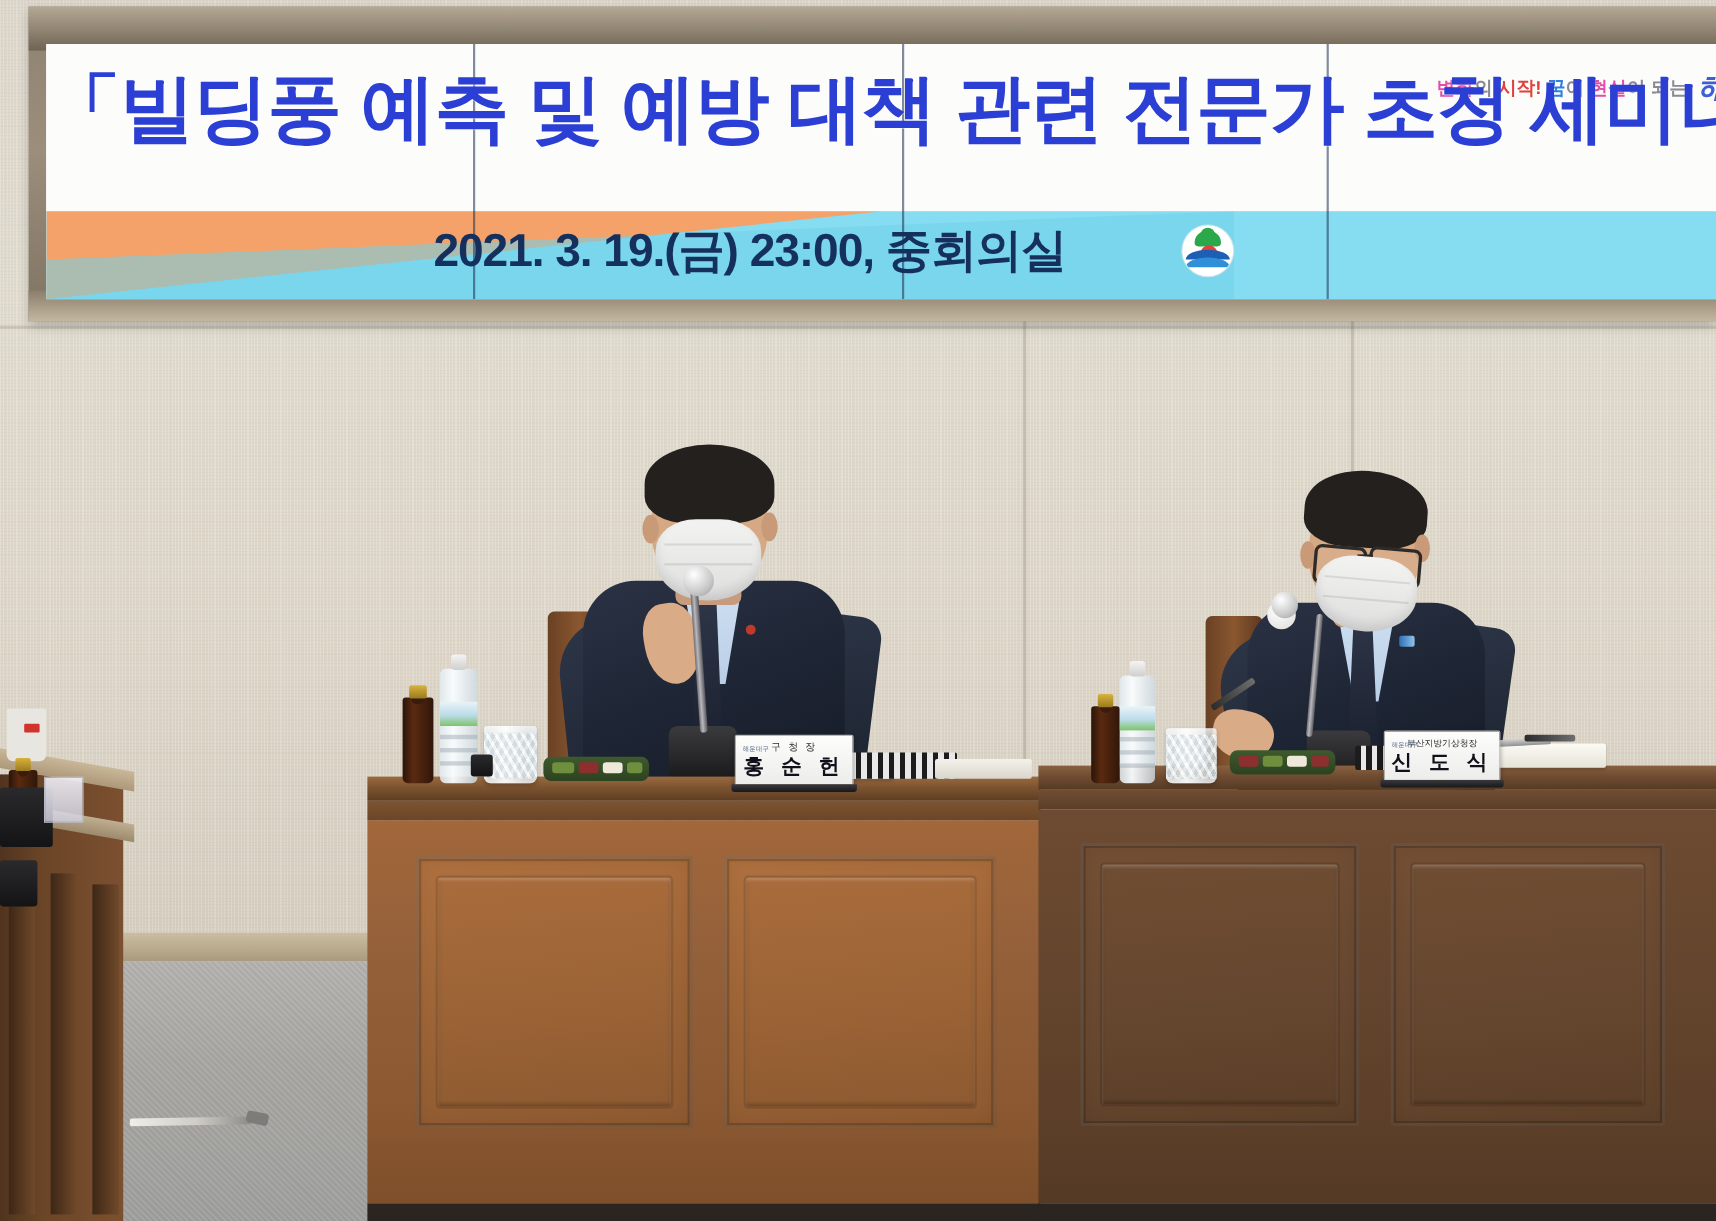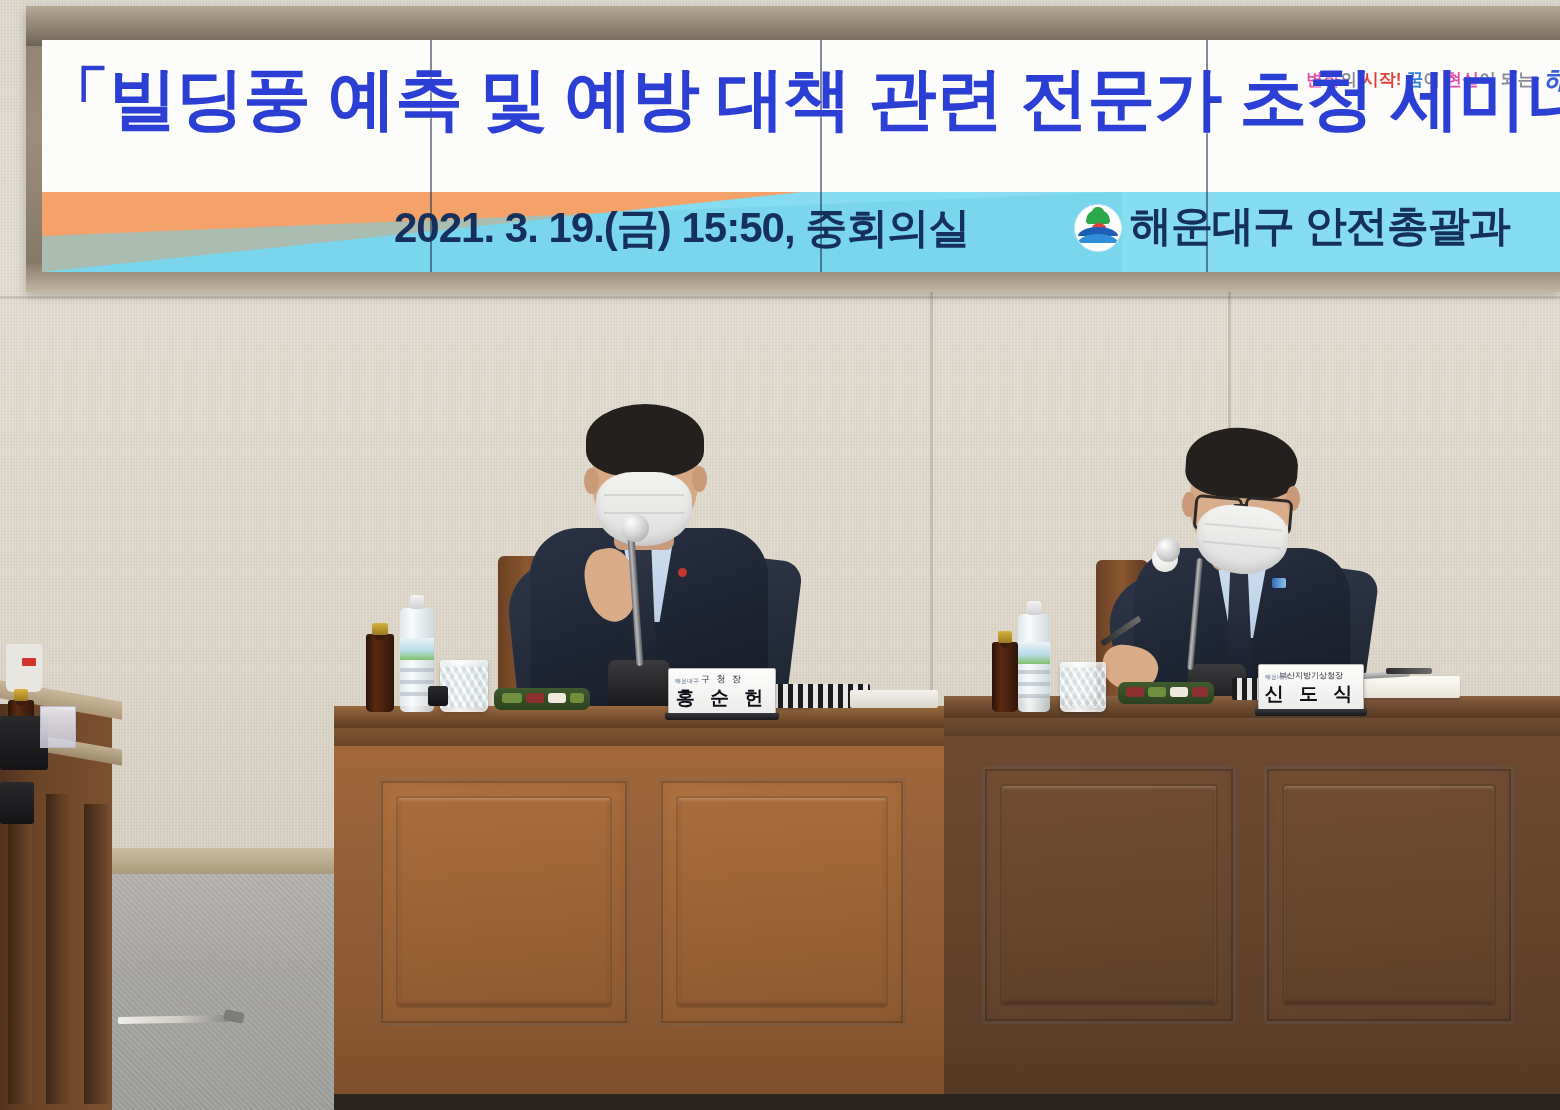--- a/index.html
+++ b/index.html
@@ -242,30 +242,29 @@
 
     <div class="slogan" style="left:1264px;top:22px;">
       <span class="p">변화</span><span class="g">의</span>
       <span class="r">시작!</span>
       <span class="b">꿈</span><span class="g">이</span>
       <span class="p">현실</span><span class="g">이 되는</span>
       <span class="hd">해운대</span>
     </div>
 
     <div class="banner-title">「빌딩풍 예측 및 예방 대책 관련 전문가 초청 세미나」</div>
-    <div class="banner-sub">2021. 3. 19.(금) 15:50, 중회의실</div>
+    <div class="banner-sub">2021. 3. 19.(금) 23:00, 중회의실</div>
 
     <div class="hd-logo">
       <div class="leaf"></div>
       <div class="leaf2"></div>
       <div class="wave3"></div>
       <div class="wave1"></div>
       <div class="wave2"></div>
     </div>
-    <div class="banner-dept">해운대구 안전총괄과</div>
   </div>
 
   <div class="chairback" style="left:498px;top:556px;width:58px;height:150px;"></div>
   <div class="chairback" style="left:1096px;top:560px;width:52px;height:140px;"></div>
 
   <div class="person">
     <div class="shoulder-l" style="left:512px;top:560px;width:120px;height:160px;transform:rotate(-6deg);"></div>
     <div class="shoulder-r" style="left:684px;top:556px;width:110px;height:160px;transform:rotate(7deg);"></div>
     <div class="torso" style="left:530px;top:528px;width:238px;height:190px;"></div>
     <div class="shirt" style="left:600px;top:530px;width:96px;height:92px;clip-path:polygon(22% 0,78% 0,62% 100%,38% 100%);"></div>

